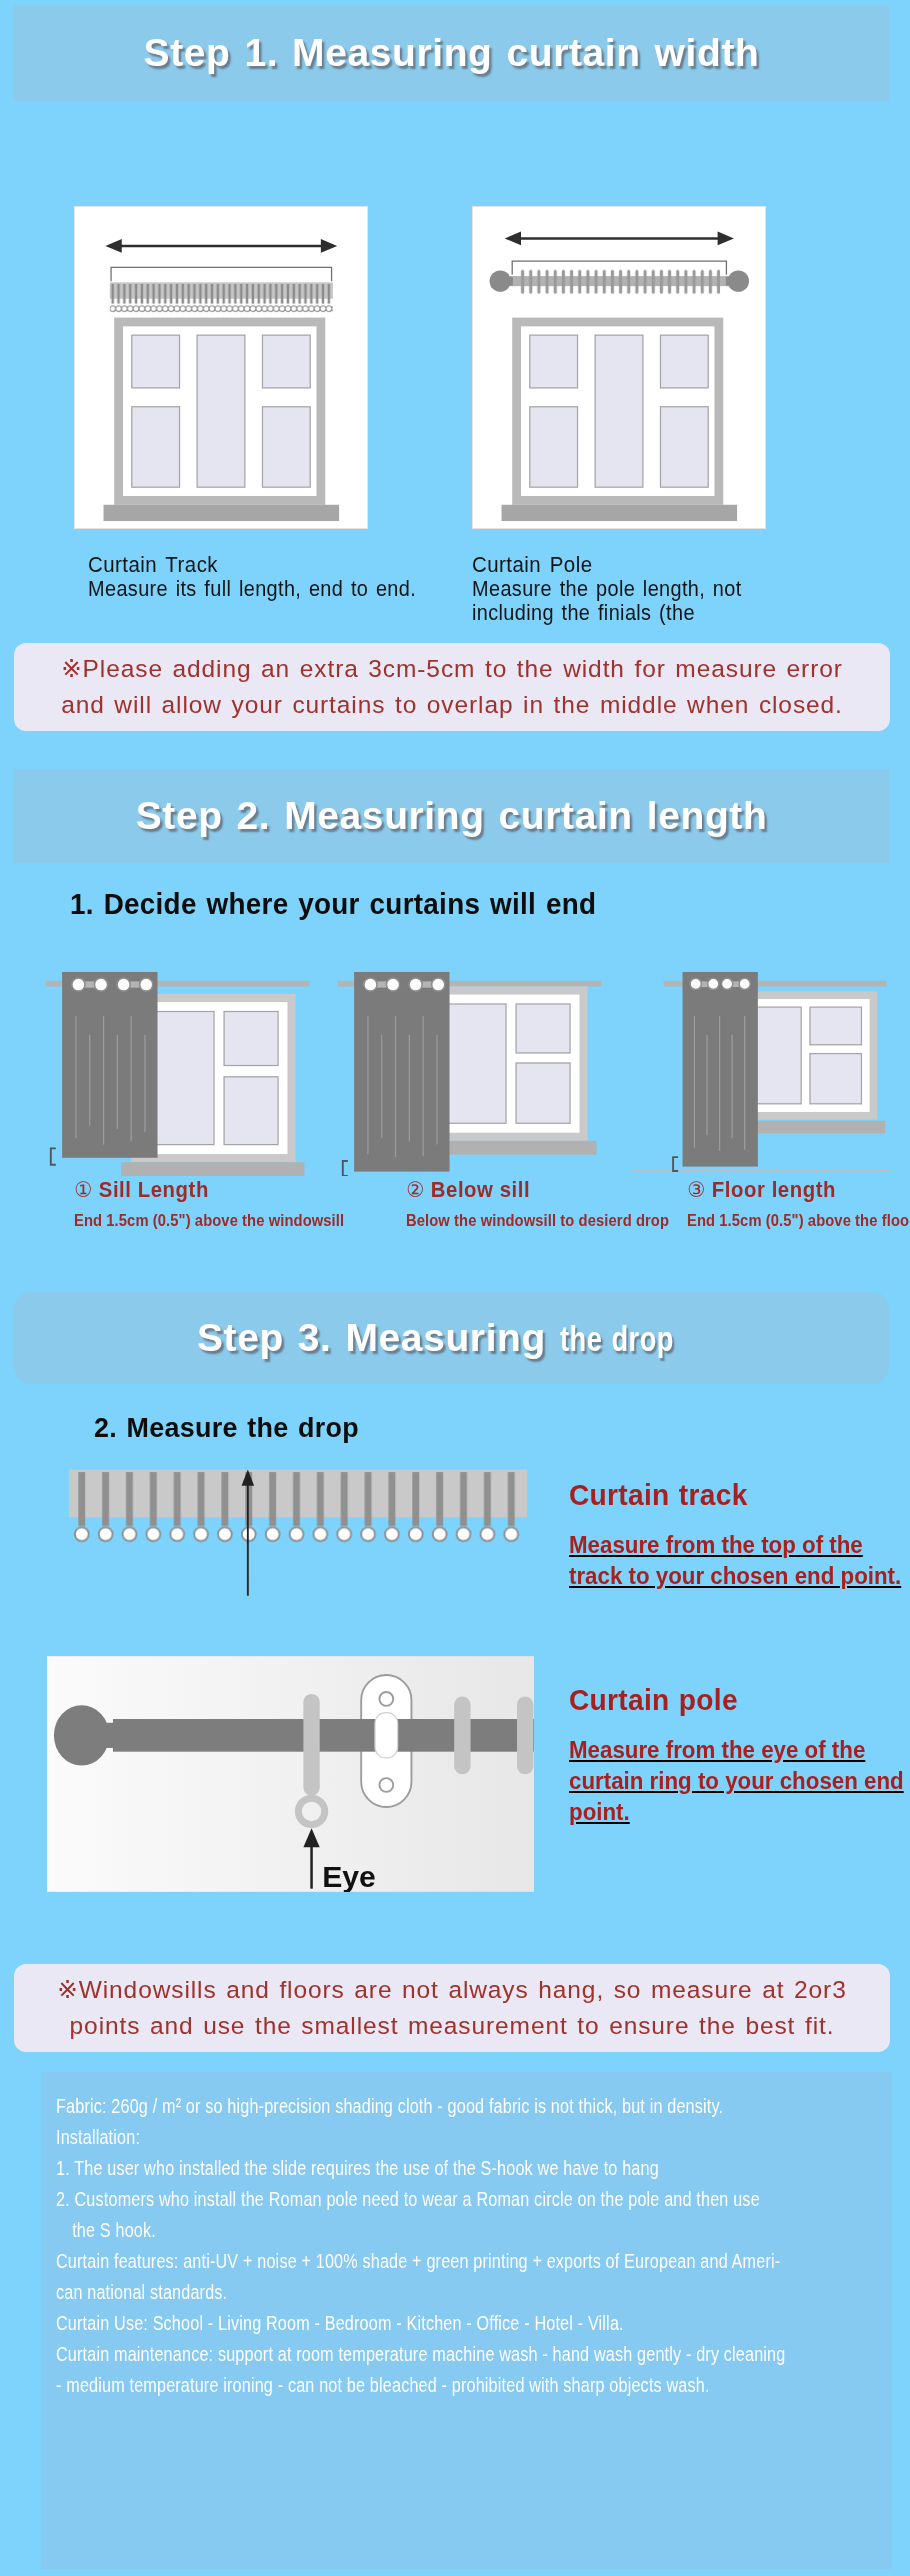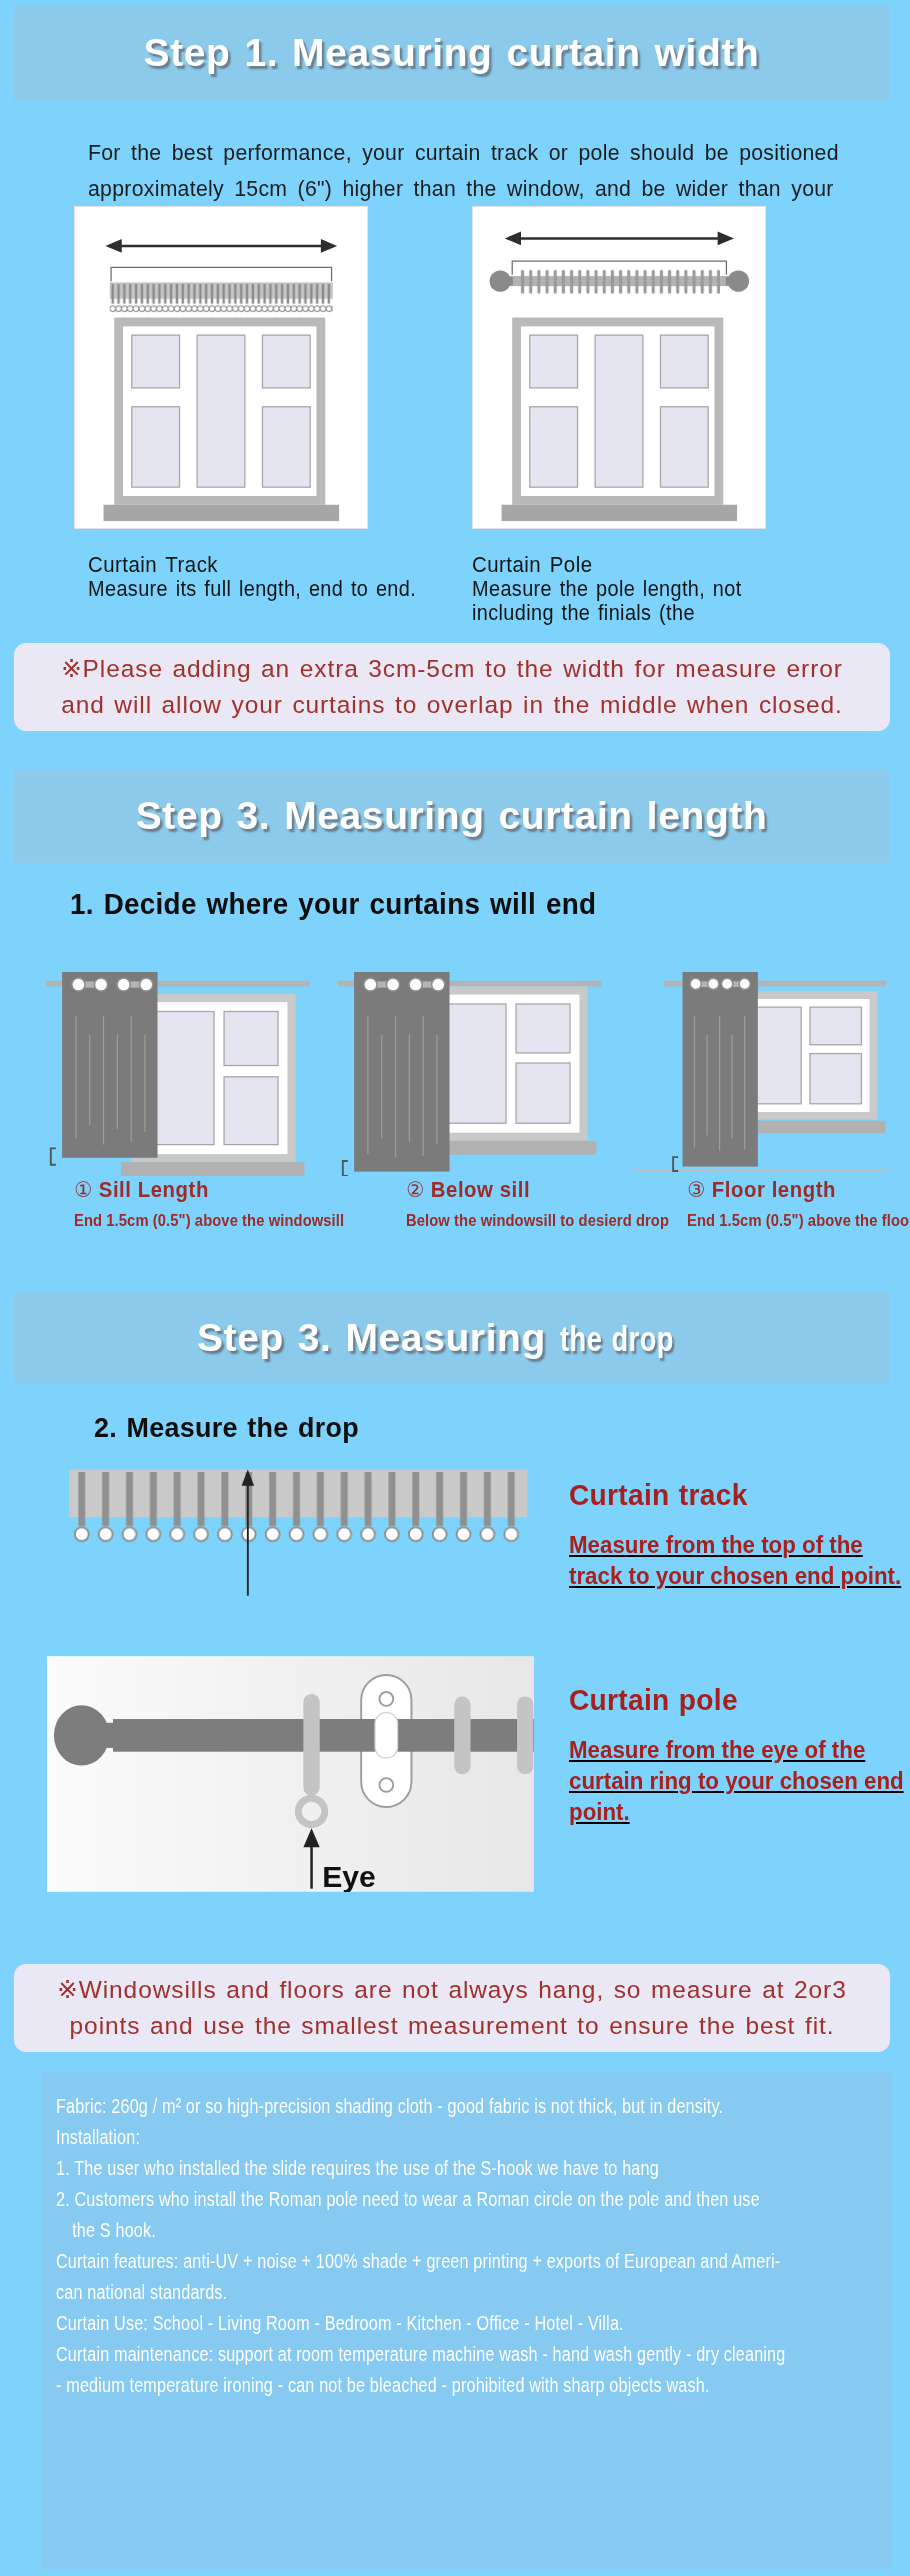--- a/index.html
+++ b/index.html
@@ -58,24 +58,20 @@
 </style>
 </head>
 <body>
 
 <div class="page">
 
   <div class="abs banner" style="top:5px;">
     <div class="banner-title">Step 1. Measuring curtain width</div>
   </div>
 
-  <div class="abs" style="left:88px;top:135px;">
-    <div class="intro-line">For the best performance, your curtain track or pole should be positioned</div>
-    <div class="intro-line">approximately 15cm (6") higher than the window, and be wider than your</div>
-  </div>
 
   <div class="abs panel" style="left:74px;top:206px;">
     <svg width="292" height="321" viewBox="0 0 464 511">
       <defs>
         <pattern id="hooks1" x="55" y="122" width="9.3" height="50" patternUnits="userSpaceOnUse">
           <rect x="2.6" y="0" width="4" height="32" fill="#8c8c8c"></rect>
           <circle cx="4.6" cy="40" r="4.6" fill="#ffffff" stroke="#8c8c8c" stroke-width="1.6"></circle>
         </pattern>
       </defs>
       <line x1="70" y1="62" x2="395" y2="62" stroke="#2e2e2e" stroke-width="4"></line>
@@ -136,21 +132,21 @@
     <div class="cap-line">Measure the pole length, not</div>
     <div class="cap-line">including the finials (the</div>
   </div>
 
   <div class="abs note" style="top:643px;">
     <div class="note-line">※Please adding an extra 3cm-5cm to the width for measure error</div>
     <div class="note-line">and will allow your curtains to overlap in the middle when closed.</div>
   </div>
 
   <div class="abs banner" style="top:769px;height:94px;">
-    <div class="banner-title">Step 3. Measuring curtain length</div>
+    <div class="banner-title">Step 2. Measuring curtain length</div>
   </div>
 
   <div class="abs black-h" style="left:70px;top:888px;">1. Decide where your curtains will end</div>
 
   <div class="abs" style="left:38px;top:950px;">
     <svg width="283" height="226" viewBox="0 0 450 360">
       <rect x="12" y="49" width="420" height="9" fill="#b4b4b4"></rect>
       <rect x="148" y="70" width="262" height="268" fill="#c9c9c9"></rect>
       <rect x="161" y="83" width="236" height="242" fill="#ffffff"></rect>
       <g fill="#e5e5f1" stroke="#a5a5a5" stroke-width="2">
@@ -250,21 +246,21 @@
   </div>
   <div class="abs" style="left:406px;top:1177px;">
     <div class="opt-title"><span class="opt-num">②</span><span>Below sill</span></div>
     <div class="opt-desc">Below the windowsill to desierd drop</div>
   </div>
   <div class="abs" style="left:687px;top:1177px;">
     <div class="opt-title"><span class="opt-num">③</span><span>Floor length</span></div>
     <div class="opt-desc">End 1.5cm (0.5") above the floor</div>
   </div>
 
-  <div class="abs banner" style="top:1292px;height:92px;">
+  <div class="abs banner" style="top:1292px;height:92px;border-radius:17px;">
     <div class="banner-title"><span>Step 3. Measuring</span><span class="banner-sub">the drop</span></div>
   </div>
 
   <div class="abs black-h" style="left:94px;top:1412px;font-size:28px;">2. Measure the drop</div>
 
   <div class="abs" style="left:53px;top:1462px;">
     <svg width="487" height="135" viewBox="0 0 775 215">
       <defs>
         <pattern id="hooks2" x="30" y="16" width="38" height="125" patternUnits="userSpaceOnUse">
           <rect x="10" y="0" width="11" height="86" fill="#909090"></rect>

